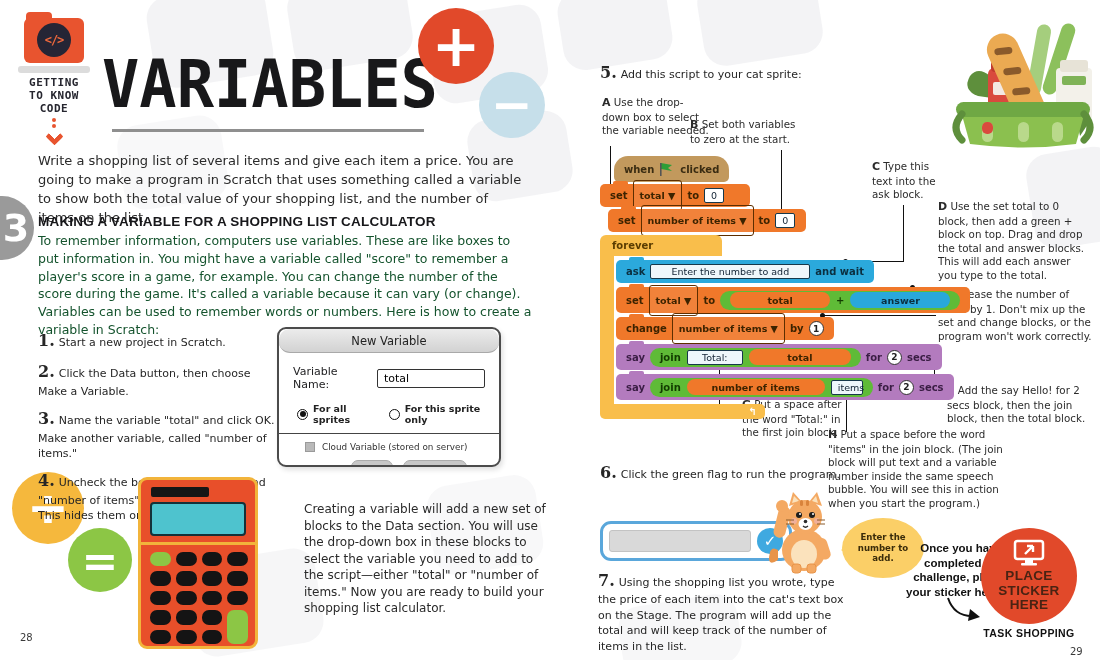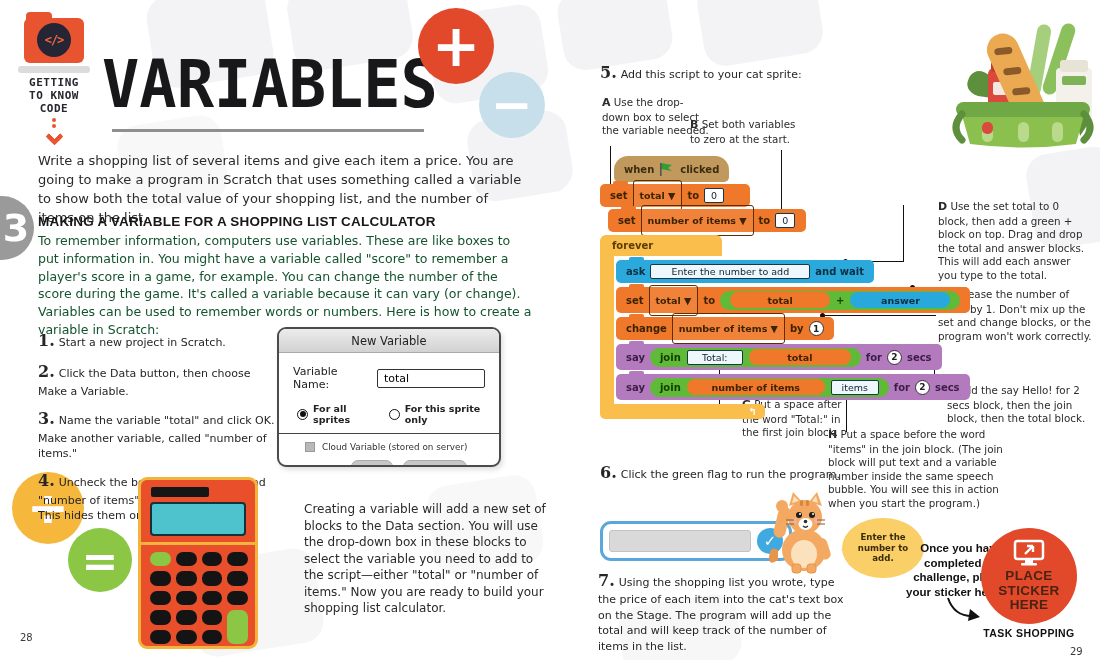--- a/index.html
+++ b/index.html
@@ -42,21 +42,21 @@
   .sec-body { position:absolute; left:38px; top:232px; width:494px; font-size:12.5px; line-height:1.42; color:#14532d; }
 
   .steps { position:absolute; left:38px; top:330px; width:238px; }
   .step { margin-bottom:9px; font-size:11px; line-height:1.4; color:#262626; }
   .step .n { font-size:16px; font-weight:bold; font-family:"DejaVu Serif", serif; margin-right:4px; }
 
   
   .dialog { position:absolute; left:277px; top:327px; width:224px; height:140px; background:#fff;
      border:2px solid #4b4b4b; border-radius:9px; overflow:hidden; box-shadow:2px 3px 5px rgba(0,0,0,.12); }
   .dialog-title { height:24px; background:linear-gradient(#ececec,#d2d2d2); border-bottom:1px solid #a9a9a9;
-     display:flex; align-items:center; justify-content:center; font-size:11.5px; color:#222; }
+     display:flex; align-items:center; justify-content:center; font-size:11.5px; color:#222;border-radius:11px; }
   .dialog-row { display:flex; align-items:center; gap:8px; padding:12px 14px 6px 14px; font-size:11px; }
   .dialog-input { width:108px; height:19px; border:1.5px solid #333; border-radius:2px; font-size:11px; padding:0 6px;
      font-family:"DejaVu Sans", sans-serif; }
   .radio-row { display:flex; gap:18px; padding:6px 14px 8px 18px; font-size:9.5px; font-weight:bold; color:#222;
      border-bottom:1px solid #444; margin:0 0px 0 0; align-items:center; }
   .radio { display:flex; align-items:center; gap:5px; }
   .rdot { width:11px; height:11px; border:1.6px solid #111; border-radius:50%; position:relative; flex:none; }
   .rdot.sel::after { content:""; position:absolute; inset:1.5px; background:#111; border-radius:50%; }
   .cloud-row { display:flex; align-items:center; gap:7px; padding:8px 14px 0 26px; font-size:8.8px; color:#333; }
   .cbox { width:10px; height:10px; background:#b9b9b9; border:1px solid #9a9a9a; flex:none; }
@@ -262,20 +262,22 @@
   <div class="pagenum" style="left:20px;top:632px">28</div>
 
   <div class="stepline" style="left:600px;top:62px;width:260px">
     <span class="n">5.</span><span>Add this script to your cat sprite:</span>
   </div>
 
   <div class="ann" style="left:602px;top:96px;width:108px">
     <b>A</b> <span>Use the drop-down box to select the variable needed.</span></div>
   <div class="ann" style="left:690px;top:118px;width:114px">
     <b>B</b> <span>Set both variables to zero at the start.</span></div>
+  <div class="ann" style="left:872px;top:160px;width:74px">
+    <b>C</b> <span>Type this text into the ask block.</span></div>
   <div class="ann" style="left:938px;top:200px;width:154px">
     <b>D</b> <span>Use the set total to 0 block, then add a green + block on top. Drag and drop the total and answer blocks. This will add each answer you type to the total.</span></div>
   <div class="ann" style="left:938px;top:288px;width:158px">
     <b>E</b> <span>Increase the number of items by 1. Don't mix up the set and change blocks, or the program won't work correctly.</span></div>
   <div class="ann" style="left:947px;top:384px;width:148px">
     <b>F</b> <span>Add the say Hello! for 2 secs block, then the join block, then the total block.</span></div>
   <div class="ann" style="left:742px;top:398px;width:116px">
     <b>G</b> <span>Put a space after the word "Total:" in the first join block.</span></div>
   <div class="ann" style="left:828px;top:428px;width:184px">
     <b>H</b> <span>Put a space before the word "items" in the join block. (The join block will put text and a variable number inside the same speech bubble. You will see this in action when you start the program.)</span></div>
@@ -356,21 +358,21 @@
           </span>
           <span>for</span>
           <span class="cnum">2</span>
           <span>secs</span>
         </div>
         <div class="sblock b-purple" style="height:26px">
           <span>say</span>
           <span class="pill pill-green">
             <span>join</span>
             <span class="oval oval-orange" style="width:138px;justify-content:center">number of items</span>
-            <span class="inp" style="width:48px">items</span>
+            <span class="inp" style="width:32px">items</span>
           </span>
           <span>for</span>
           <span class="cnum">2</span>
           <span>secs</span>
         </div>
       </div>
       <div class="f-bottom">
           <span>↰</span>
         </div>
     </div>

